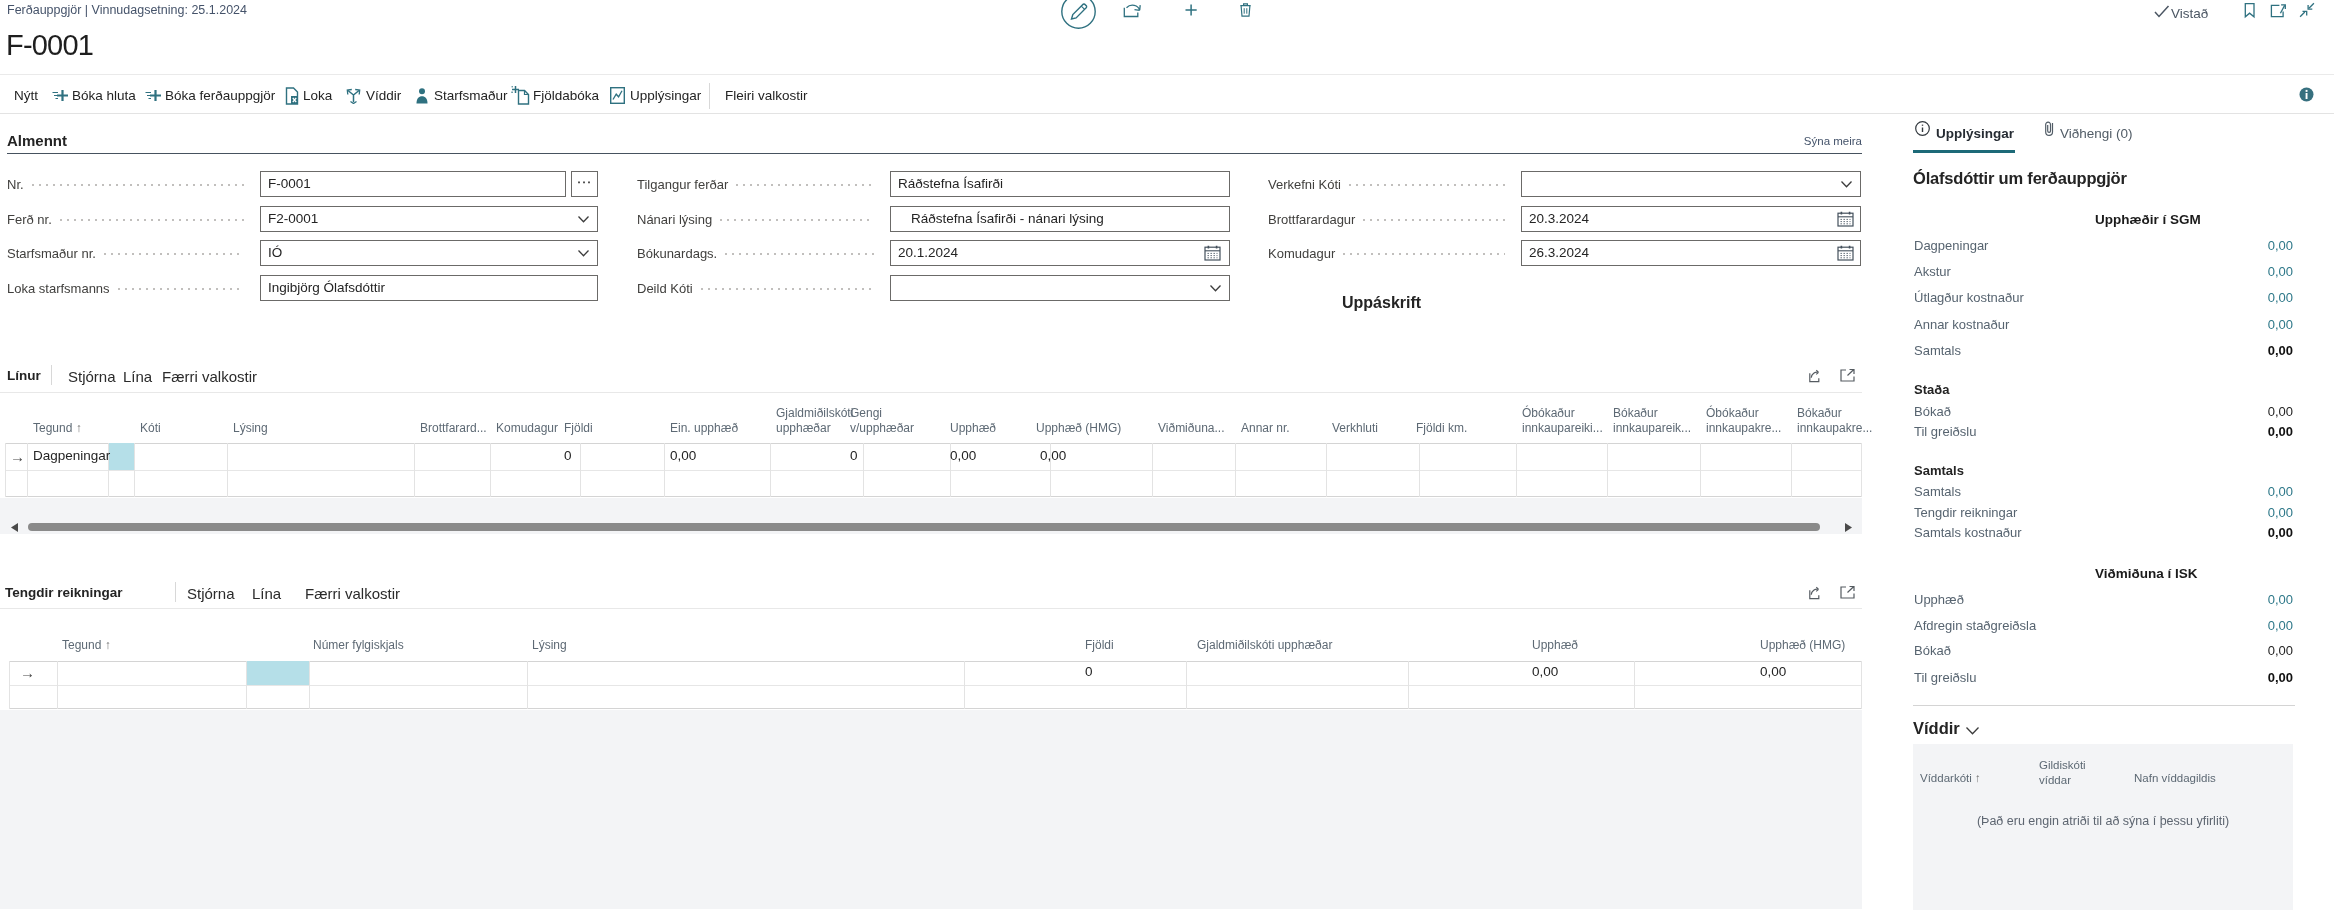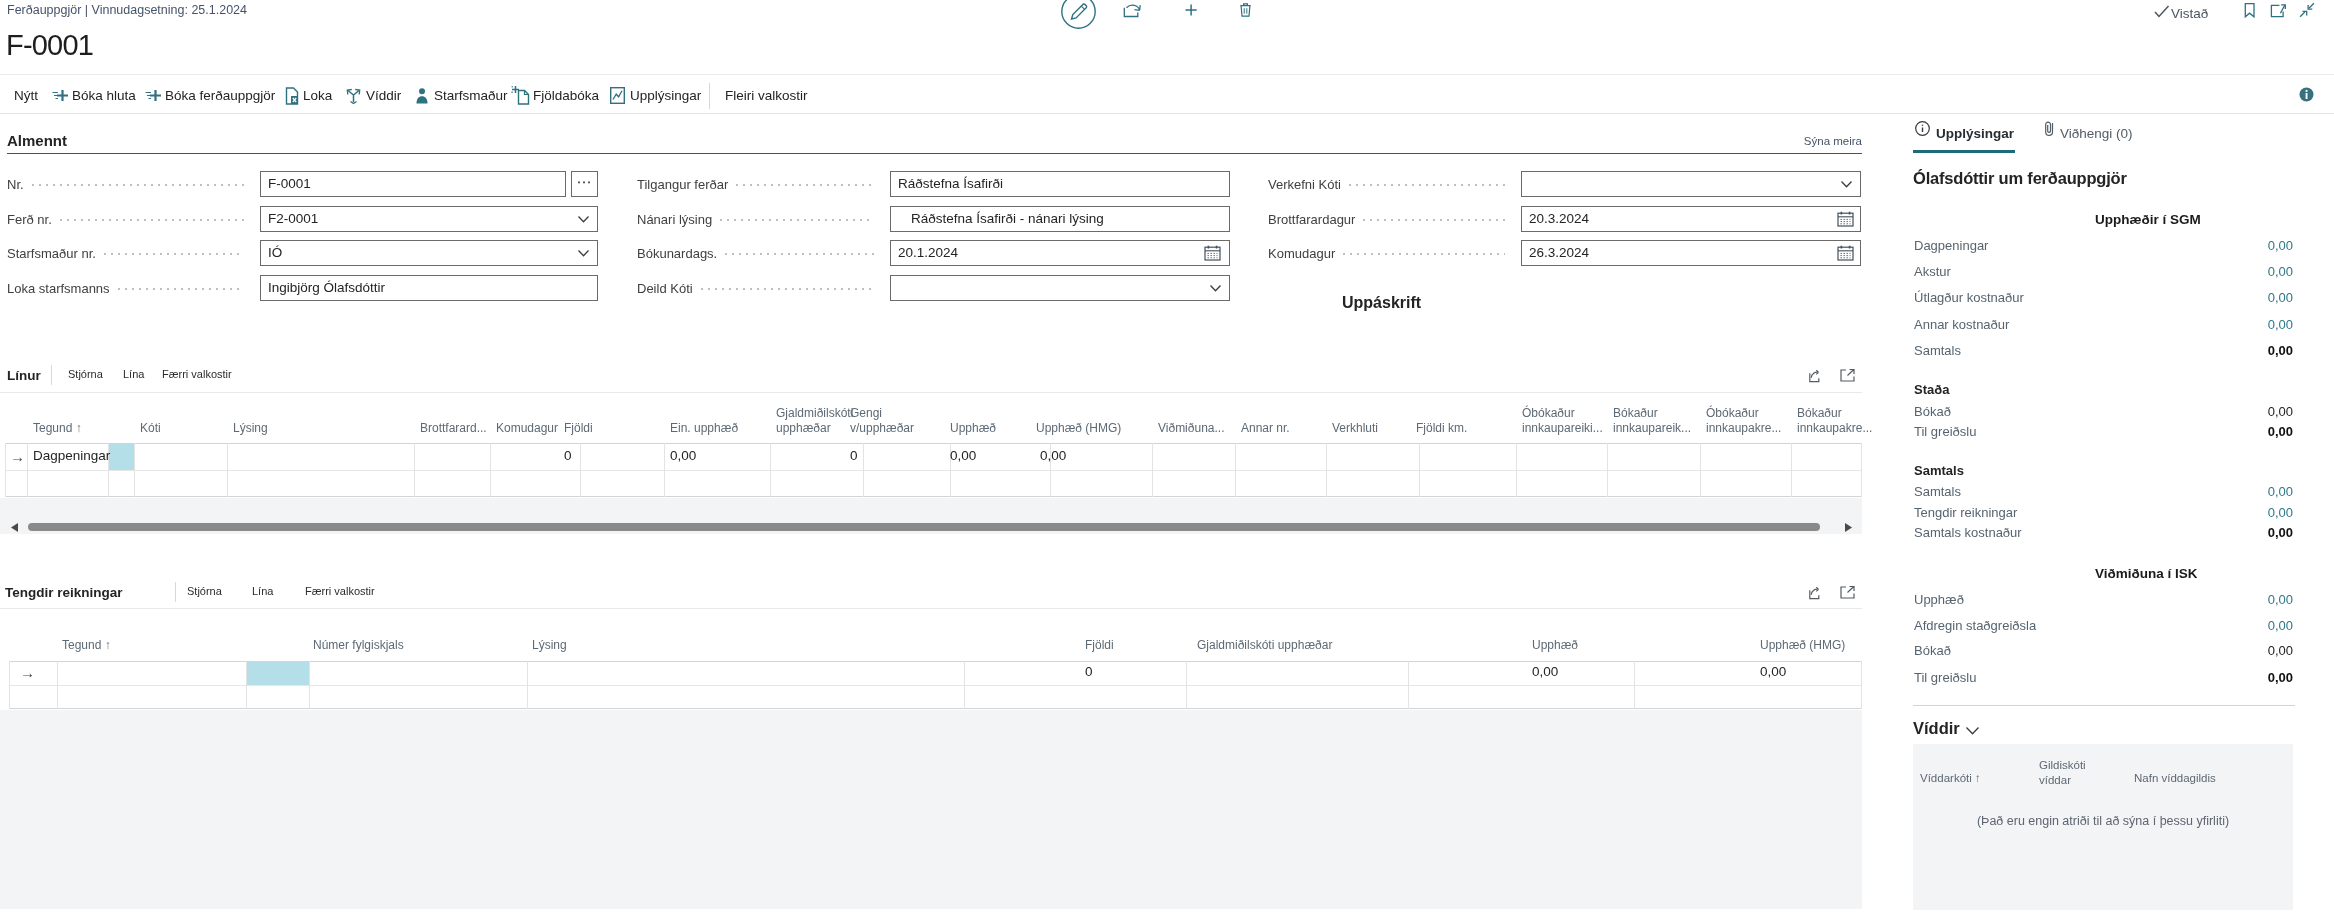--- a/index.html
+++ b/index.html
@@ -11,21 +11,21 @@
   svg { display:block; }
   .dots { flex:1; height:2px; margin:1px 6px 0 8px;
           background-image:repeating-linear-gradient(to right, #c1bfbd 0, #c1bfbd 2px, rgba(0,0,0,0) 2px, rgba(0,0,0,0) 7px); }
   .frow { display:flex; align-items:center; height:26px; font-size:13px; color:#41403e; }
   .inp { position:absolute; height:26px; border:1px solid #6b6a68; background:#fff;
          font-size:13.5px; color:#242424; line-height:24px; padding-left:7px; }
   .hdrcell { position:absolute; font-size:12px; color:#5d6974; line-height:15px; white-space:nowrap; }
   .wrap { white-space:normal !important; }
   .cellv { position:absolute; font-size:13.5px; color:#242424; line-height:26px; }
   .vline { position:absolute; width:1px; background:#e3e3e3; }
-  .toolbar-txt { font-size:11px; color:#2b2b2b; }
+  .toolbar-txt { font-size:15px; color:#2b2b2b; }
   .rprow { position:absolute; left:1914px; width:379px; height:20px; font-size:13px; color:#576470; white-space:nowrap; }
   .rprow .v { float:right; color:#2e7889; }
   .rprow .vb { float:right; color:#111; font-weight:bold; }
   .rprow .vk { float:right; color:#242424; }
   .rprow .h { color:#242424; font-weight:bold; }
 </style>
 </head>
 <body>
 <div id="page">
 

